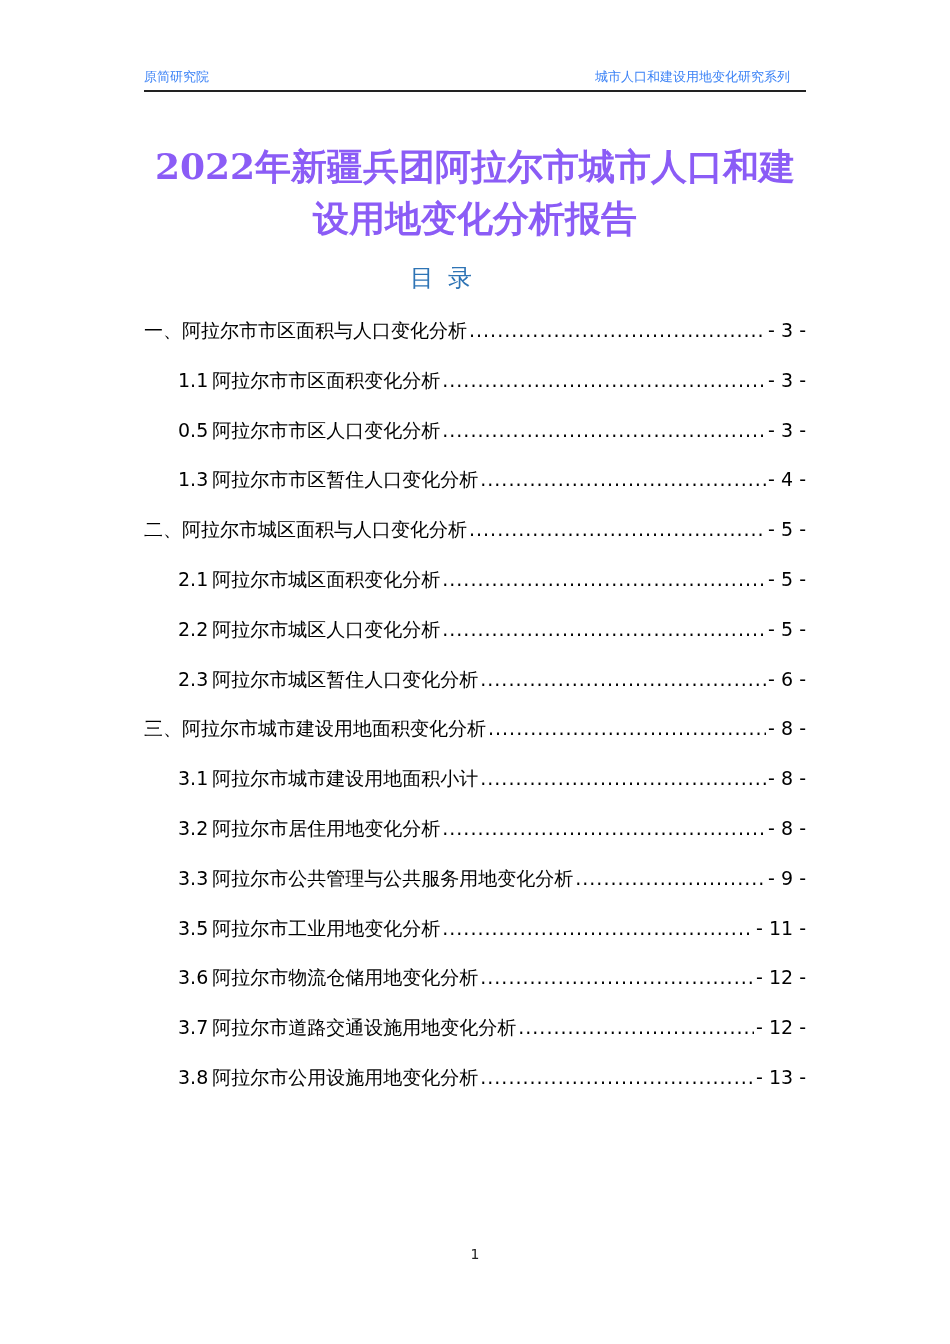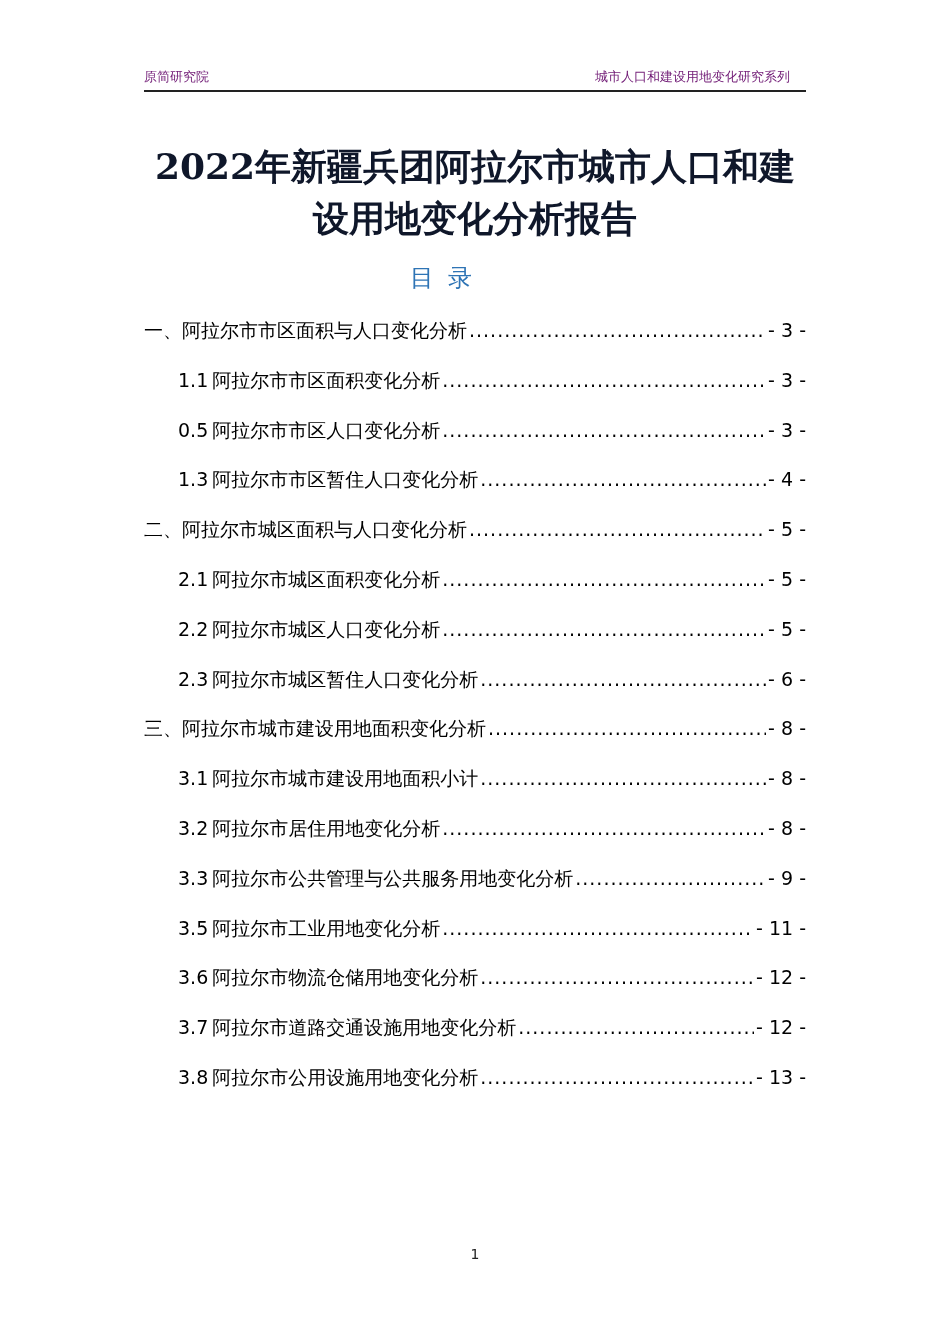--- a/index.html
+++ b/index.html
@@ -1,24 +1,24 @@
 <!DOCTYPE html>
 <html><head>
 <meta charset="utf-8">
 <style>
   html, body { margin: 0; padding: 0; background: #ffffff; }
   body { width: 950px; height: 1344px; position: relative; overflow: hidden;
          font-family: "DejaVu Sans", "Liberation Sans", sans-serif; color: #000; }
   .header { position: absolute; left: 144px; top: 68px; width: 662px; height: 20px;
-            font-size: 13px; color: #701a75; }
+            font-size: 13px; color: #3b82f6; }
   .header .left { position: absolute; left: 0; top: 0; }
   .header .right { position: absolute; right: 16px; top: 0; }
   .header-rule { position: absolute; left: 144px; top: 90px; width: 662px; height: 2px; background: #222; }
   .title { position: absolute; left: 130px; top: 140px; width: 690px; text-align: center;
-           font-family: "DejaVu Serif", "Liberation Serif", serif; color: #0f172a;
+           font-family: "DejaVu Serif", "Liberation Serif", serif; color: #8b5cf6;
            font-size: 36px; line-height: 52px; font-weight: bold; }
   .toc-title { position: absolute; left: 0; top: 262px; width: 882px; text-align: center;
                font-size: 24px; color: #2e74b5; letter-spacing: 14px; padding-left: 14px; box-sizing: border-box; }
   .toc { position: absolute; left: 144px; top: 318px; width: 662px; }
   .toc-row { display: flex; align-items: baseline; height: 49.8px; font-size: 19px; white-space: nowrap; }
   .toc-row.lvl2 { padding-left: 34px; }
   .toc-row .num { margin-right: 4px; }
   .toc-row .dots { flex: 1; overflow: hidden; color: #000; margin: 0 2px; letter-spacing: 1px; }
   .toc-row .dots::before { content: "............................................................................................................................................"; }
   .toc-row .page { flex: none; }

